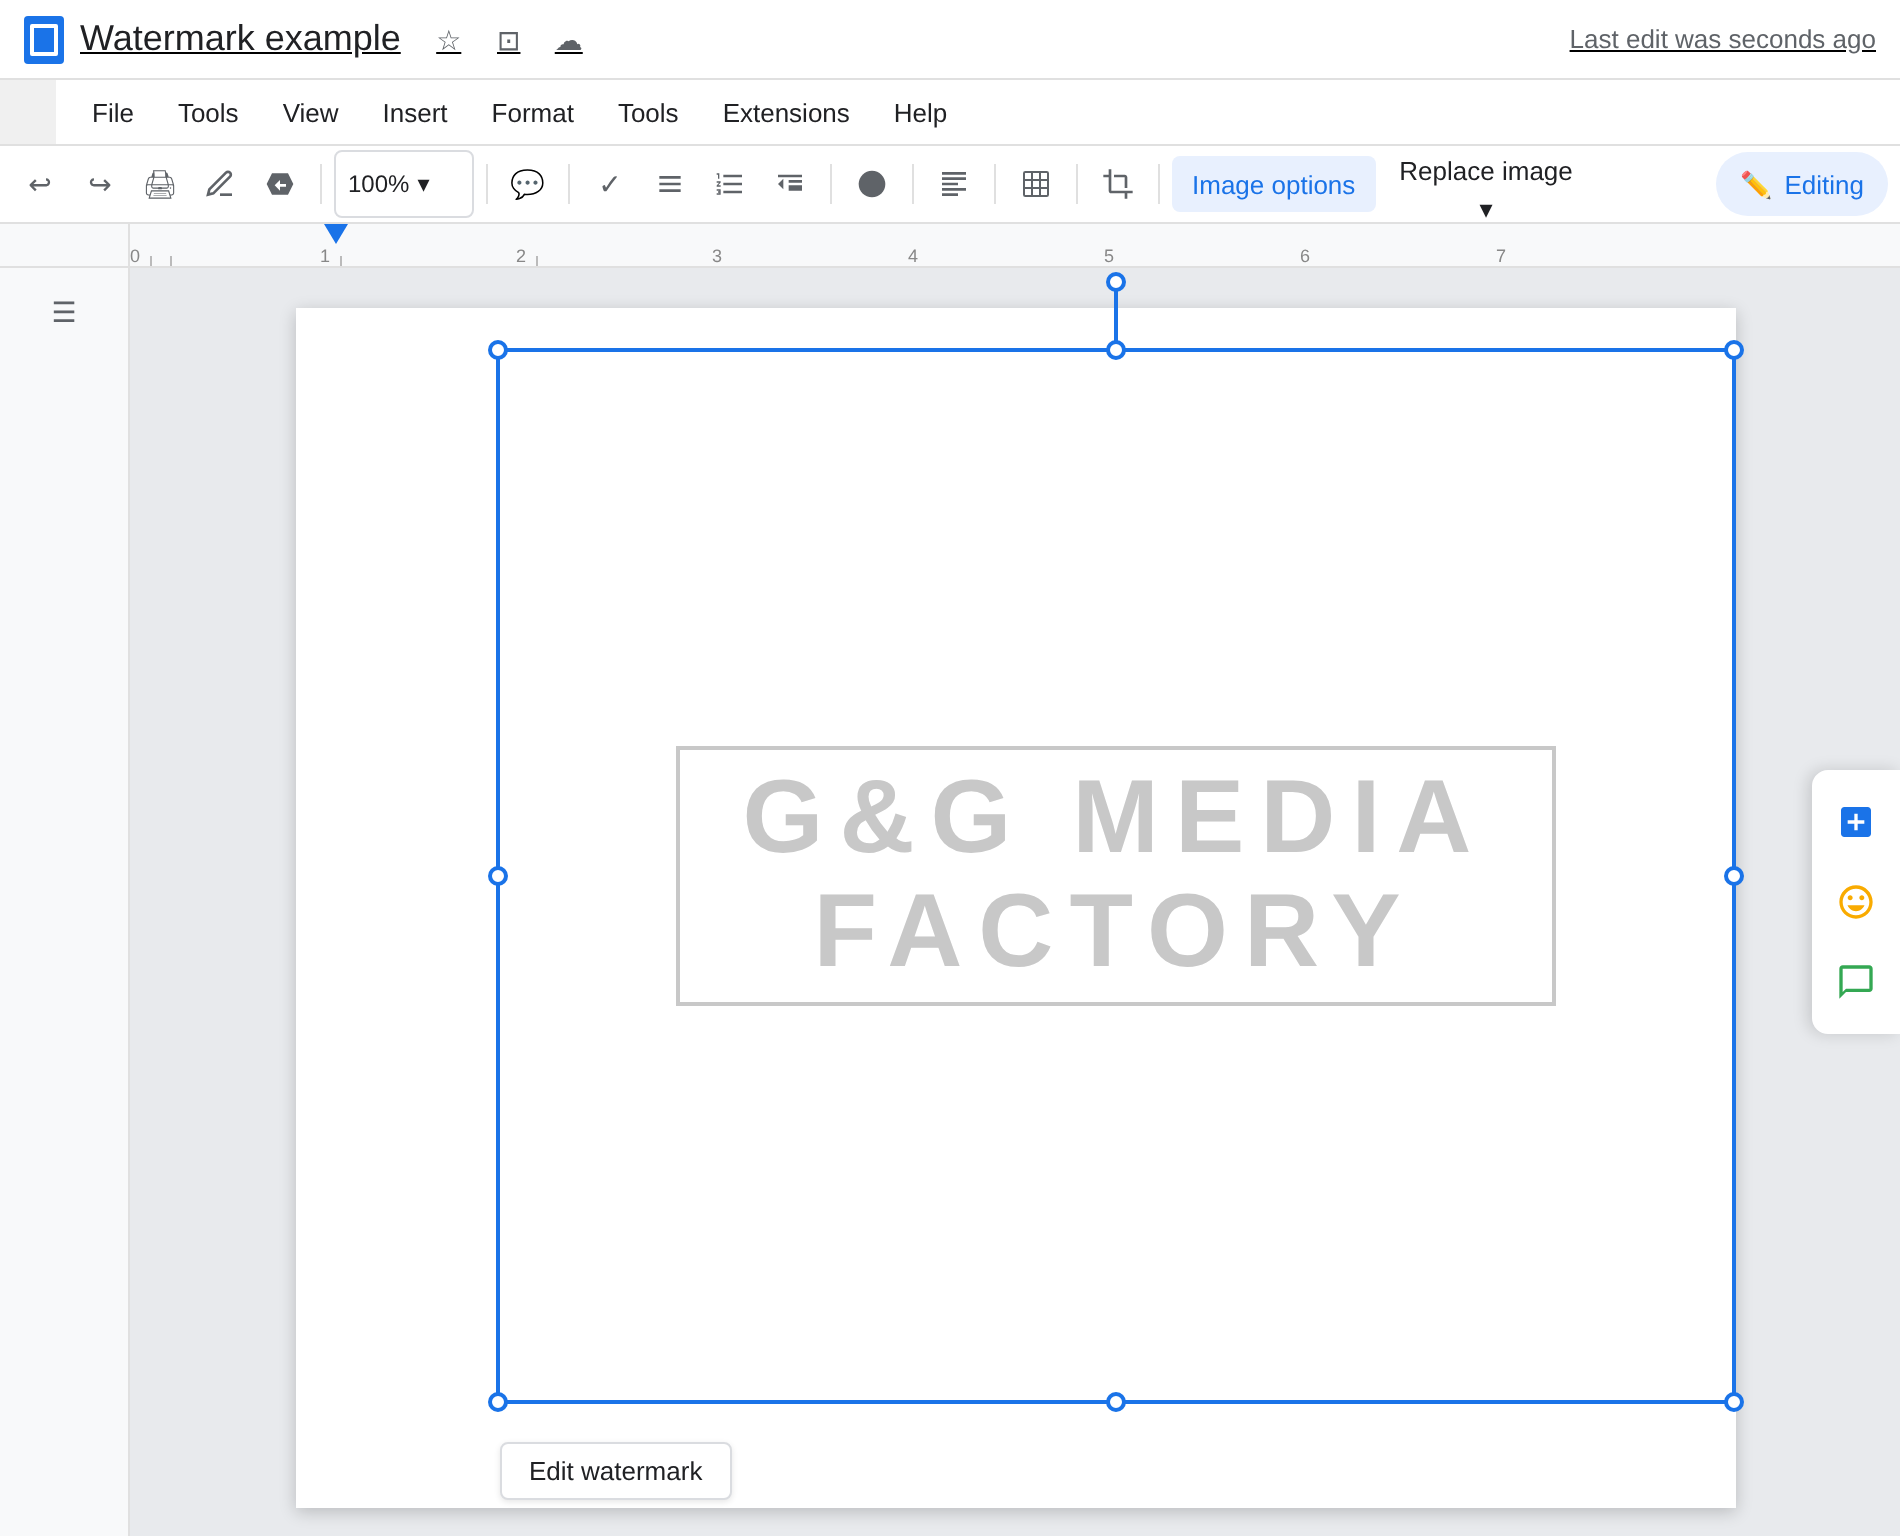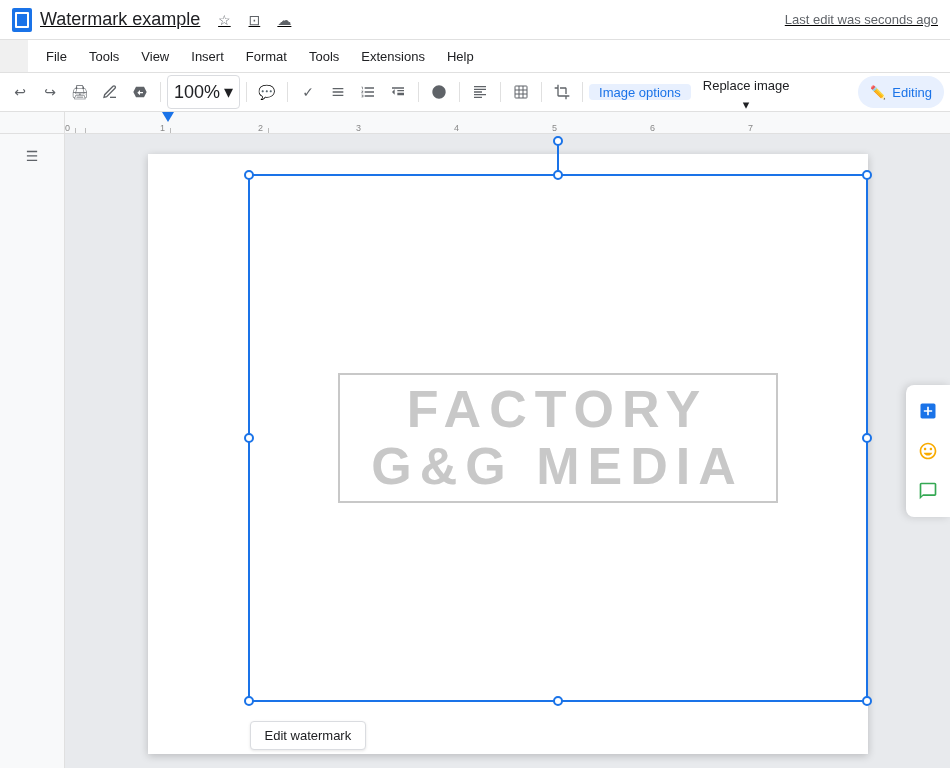--- a/index.html
+++ b/index.html
@@ -94,29 +94,29 @@
       width: 1px; height: 20px;
       background: #e0e0e0;
       margin: 0 4px;
     }
     .toolbar-zoom {
       display: flex; align-items: center;
       border: 1px solid #dadce0;
       border-radius: 4px;
       height: 26px;
       padding: 16px 6px;
-      font-size: 18px;
+      font-size: 12px;
       color: #202124;
       cursor: pointer;
       gap: 4px;
       min-width: 70px;
     }
     .image-options-btn {
       padding: 0 10px;
-      height: 16px;
+      height: 28px;
       background: #e8f0fe;
       border: none;
       border-radius: 4px;
       font-size: 13px;
       color: #1a73e8;
       cursor: pointer;
       font-weight: 500;
     }
     .replace-image-btn {
       padding: 0 10px;
@@ -492,22 +492,22 @@
         <div class="handle tm"></div>
         <div class="handle tr"></div>
         <div class="handle ml"></div>
         <div class="handle mr"></div>
         <div class="handle bl"></div>
         <div class="handle bm"></div>
         <div class="handle br"></div>
 
         <div id="watermark-box">
           <div class="watermark-text">
+            <div>G&amp;G MEDIA</div>
             <div>FACTORY</div>
-            <div>G&amp;G MEDIA</div>
           </div>
         </div>
 
         <button id="edit-watermark-btn">Edit watermark</button>
       </div>
     </div>
 
     <div id="side-panel">
       <div class="side-panel-btn blue" title="Add">
         <svg width="20" height="20" viewBox="0 0 24 24" fill="#1a73e8">

